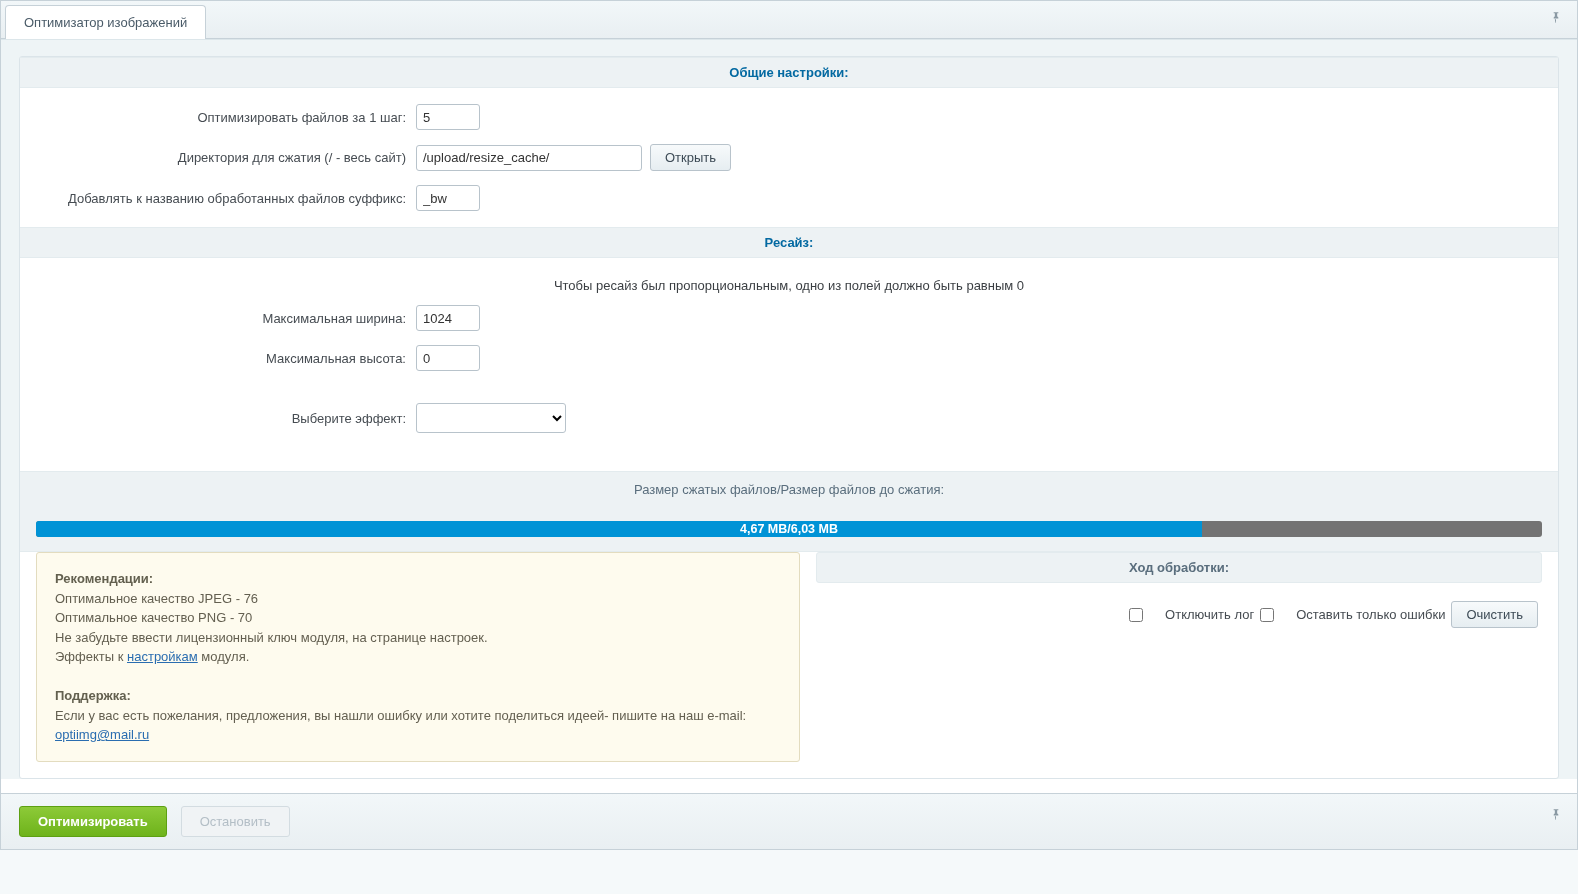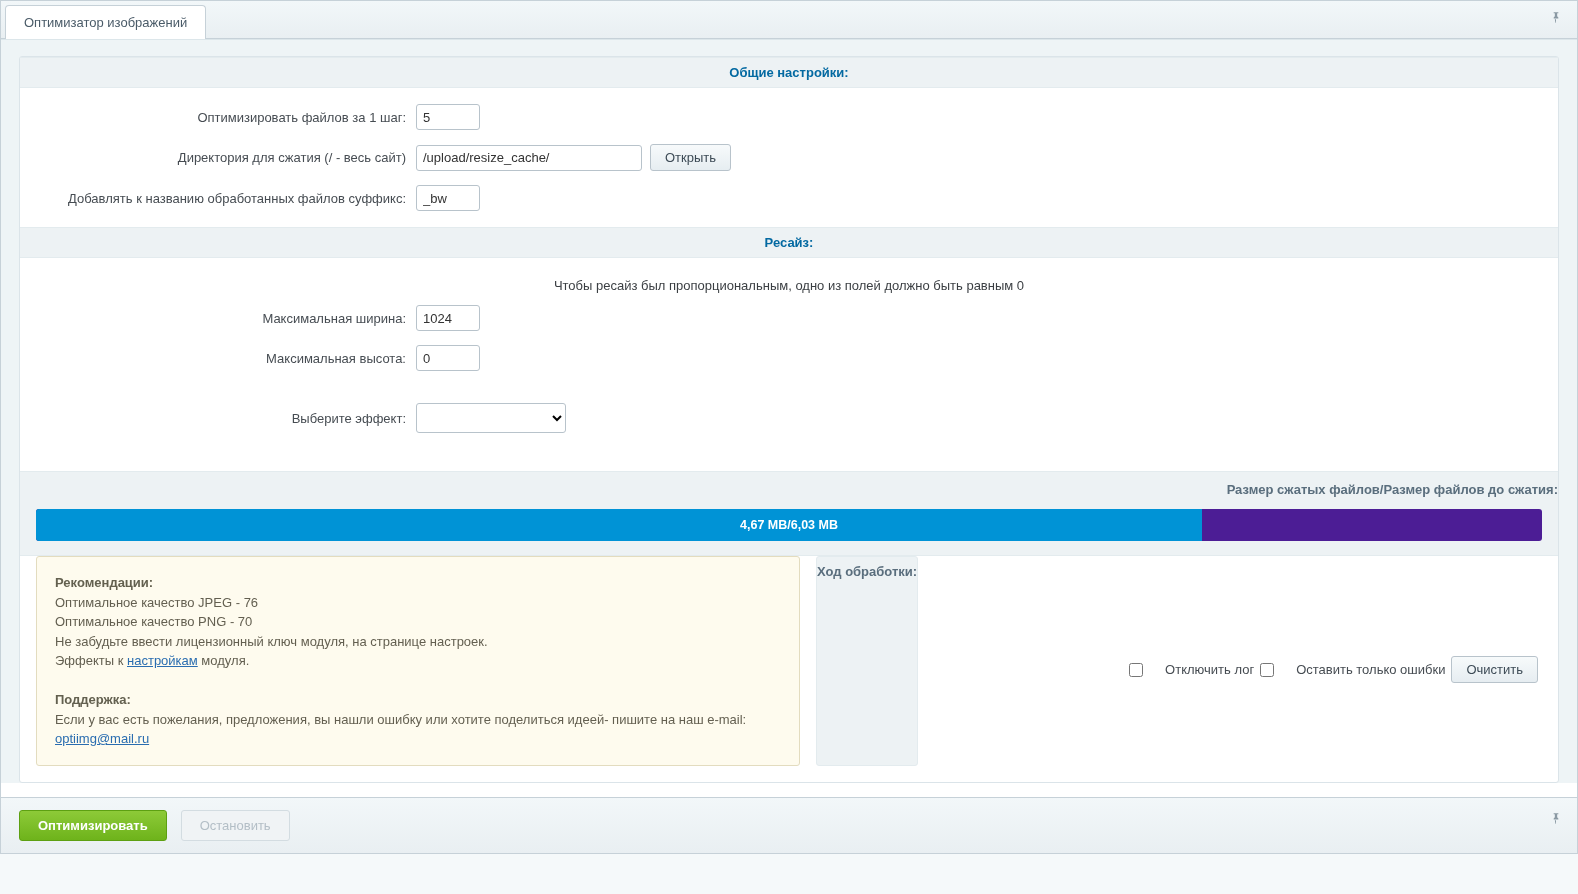--- a/index.html
+++ b/index.html
@@ -117,37 +117,37 @@
   font-size: 13px;
   cursor: pointer;
 }
 .note-center {
   text-align: center;
   color: #3b3f43;
   font-size: 13px;
   padding: 4px 0 12px 0;
 }
 .progress-label {
-  text-align: right;
+  text-align: center;
   color: #5a6e7d;
-  font-weight: bold;
-  padding: 0 0 12px 0;
+  font-weight: normal;
+  padding: 0 0 24px 0;
   font-size: 13px;
 }
 .progress-block {
   background: #edf2f4;
   border-top: 1px solid #e3ebee;
   border-bottom: 1px solid #e3ebee;
   padding: 10px 0 14px 0;
   margin-top: 22px;
 }
 .progress-bar-outer {
   margin: 0 16px;
-  height: 32px;
-  background: #4c1d95;
+  height: 16px;
+  background: #737373;
   border-radius: 3px;
   position: relative;
   overflow: hidden;
 }
 .progress-bar-fill {
   position: absolute;
   left: 0; top: 0;
   height: 100%;
   background: #0093d6;
 }
@@ -174,22 +174,21 @@
   padding: 16px 18px;
   color: #635f50;
   font-size: 13px;
   line-height: 1.5;
 }
 .rec-box strong { color: #63604f; }
 .rec-box a { color: #2a6db0; text-decoration: underline; }
 .log-col {
   flex: 1;
   display: flex;
-  flex-direction: row;
-  justify-content: space-between;
+  flex-direction: column;
 }
 .log-header {
   background: #edf2f4;
   border: 1px solid #e3ebee;
   text-align: center;
   color: #5a6e7d;
   font-weight: bold;
   padding: 7px 0;
   font-size: 13px;
   border-radius: 3px;

